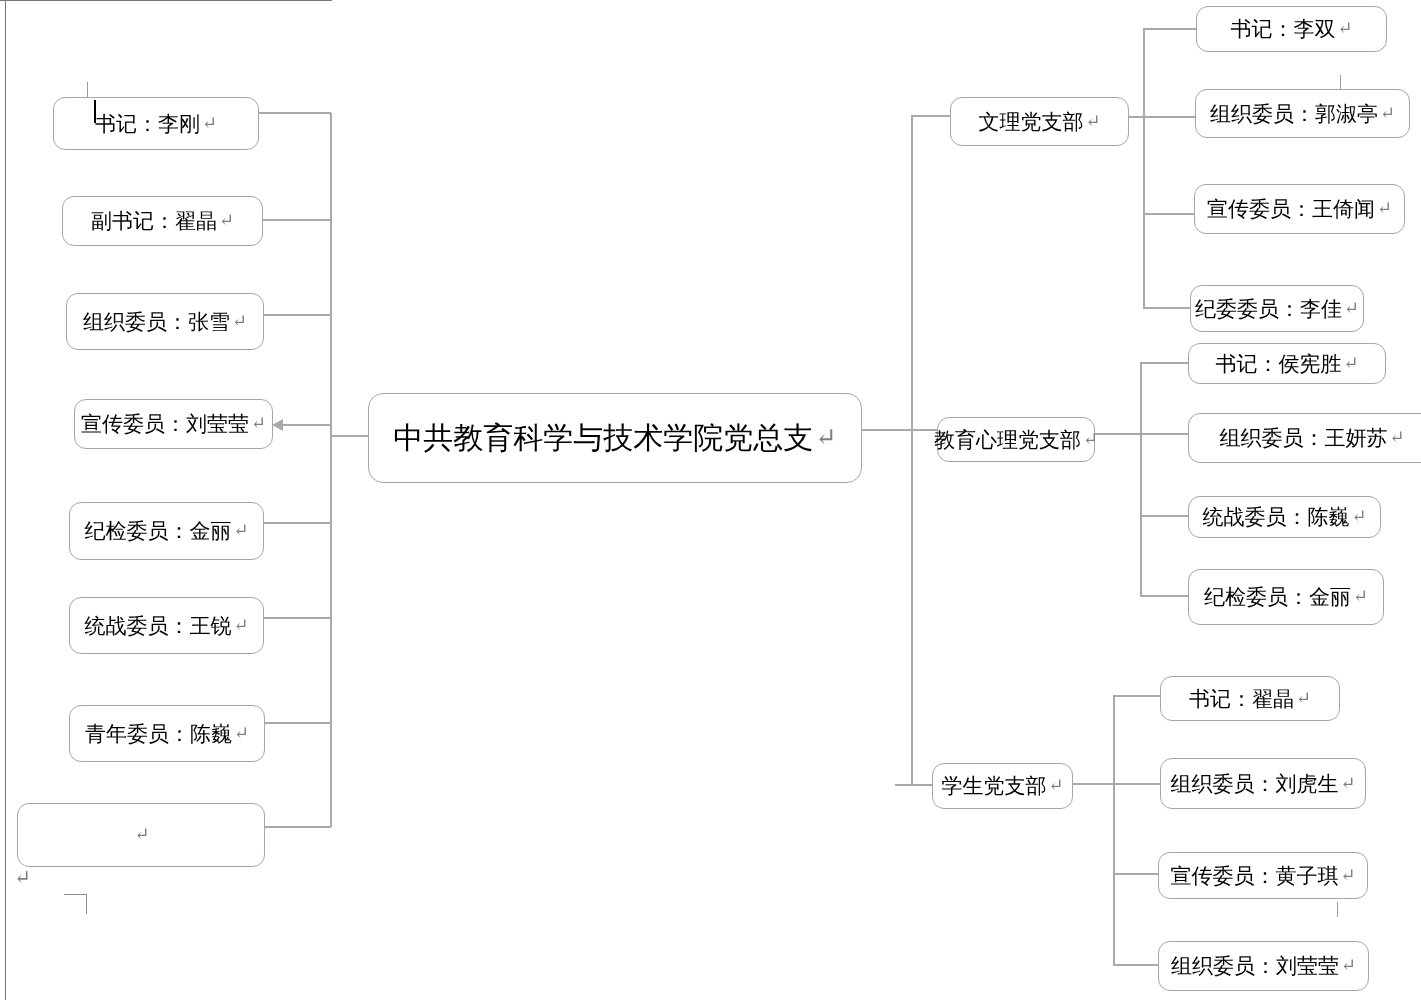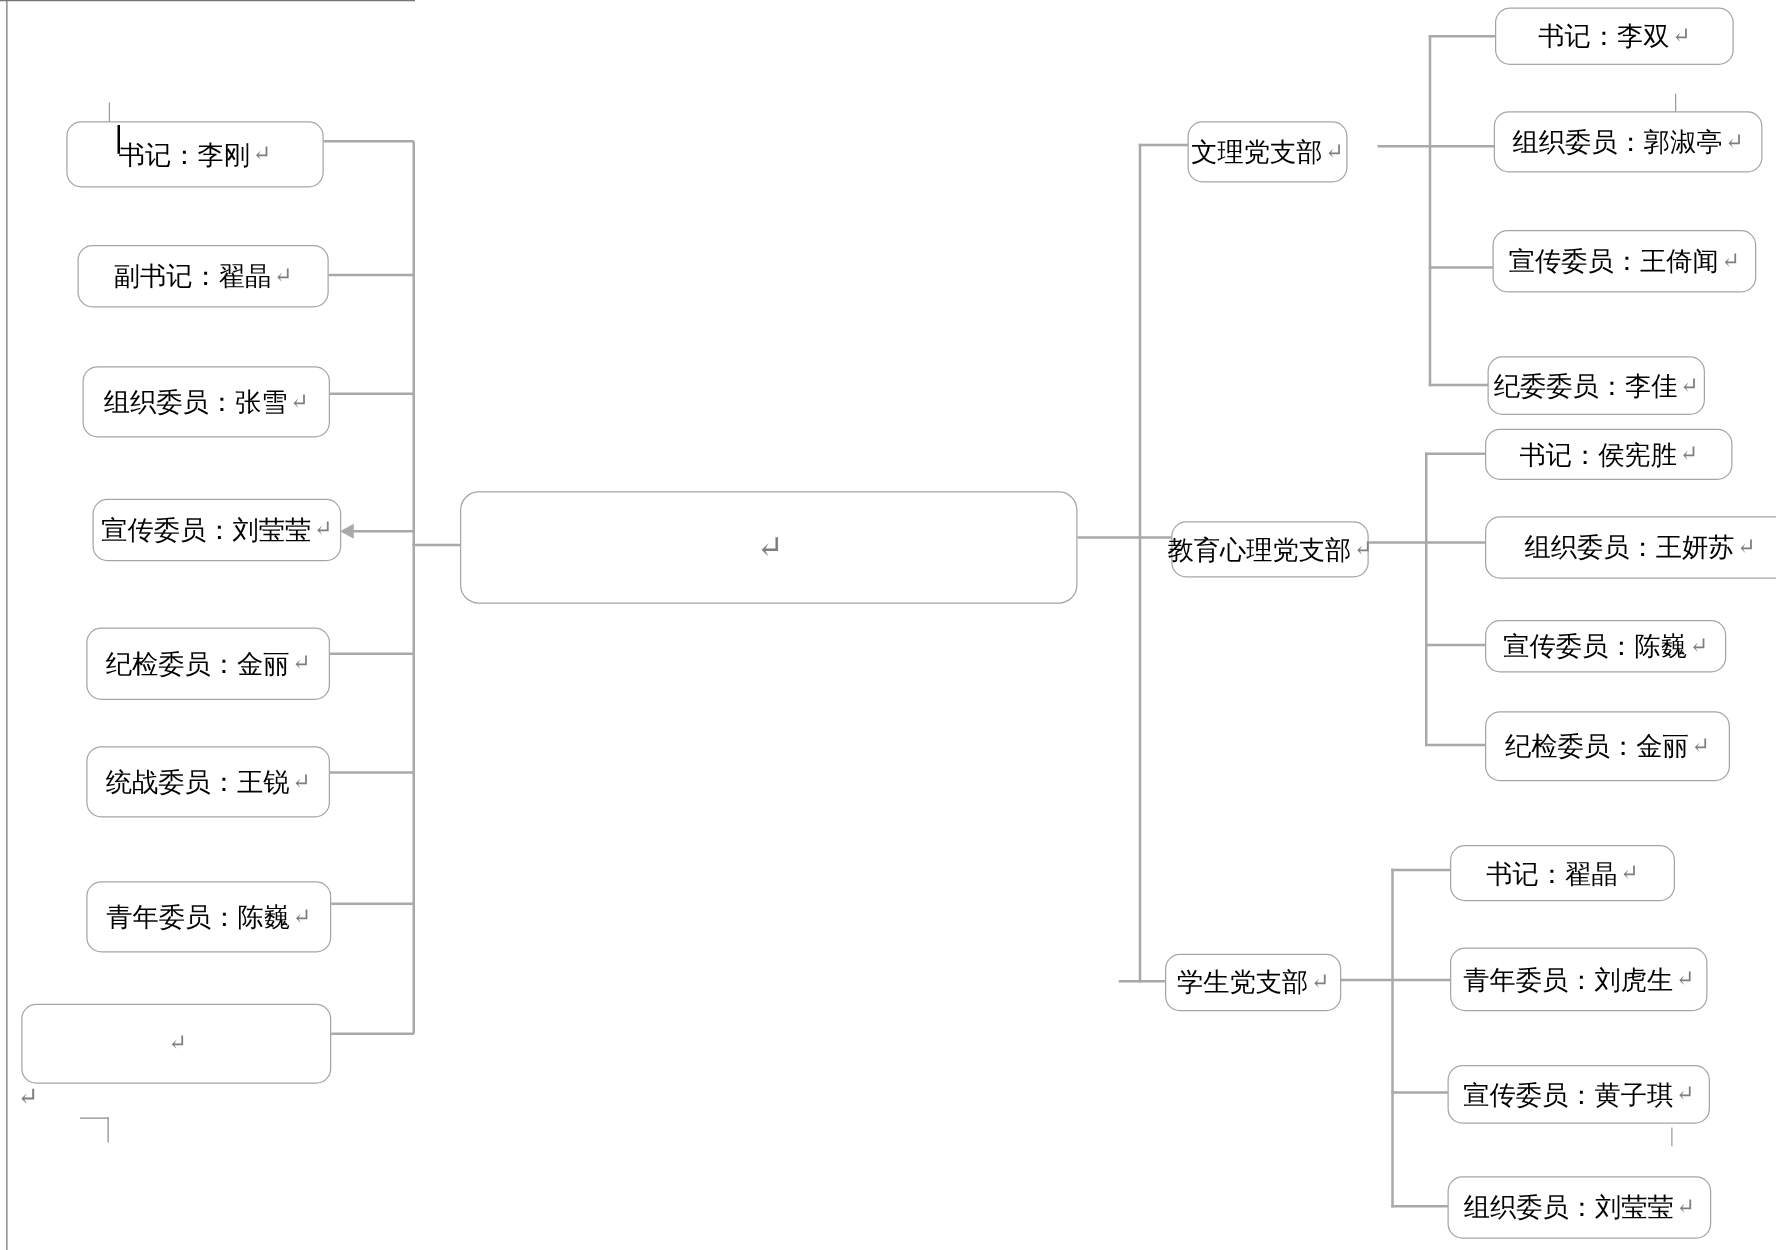--- a/index.html
+++ b/index.html
@@ -86,20 +86,21 @@
   <div class="hl" style="left:1140px;top:515px;width:49px"></div>
   <div class="hl" style="left:1140px;top:595px;width:49px"></div>
 
   <div class="vl" style="left:1113px;top:695px;height:271px"></div>
   <div class="hl" style="left:1113px;top:695px;width:48px"></div>
   <div class="hl" style="left:1072px;top:783px;width:89px"></div>
   <div class="hl" style="left:1113px;top:873px;width:46px"></div>
   <div class="hl" style="left:1113px;top:964px;width:46px"></div>
 
   <div class="box root" style="left:368px;top:393px;width:494px;height:90px">
+    <span class="t">中共教育科学与技术学院党总支</span>
       <span class="cr">↵</span>
   </div>
 
   <div class="box" style="left:53px;top:97px;width:206px;height:53px">
     <span class="t">书记：李刚</span>
       <span class="cr">↵</span>
   </div>
   <div class="box" style="left:62px;top:196px;width:201px;height:50px">
     <span class="t">副书记：翟晶</span>
       <span class="cr">↵</span>
@@ -121,21 +122,21 @@
       <span class="cr">↵</span>
   </div>
   <div class="box" style="left:69px;top:705px;width:196px;height:57px">
     <span class="t">青年委员：陈巍</span>
       <span class="cr">↵</span>
   </div>
   <div class="box" style="left:17px;top:803px;width:248px;height:64px">
       <span class="cr">↵</span>
   </div>
 
-  <div class="box" style="left:950px;top:97px;width:128px;height:49px">
+  <div class="box" style="left:950px;top:97px;width:179px;height:49px">
     <span class="t">文理党支部</span>
       <span class="cr">↵</span>
   </div>
   <div class="box" style="left:937px;top:417px;width:158px;height:45px">
     <span class="t">教育心理党支部</span>
       <span class="cr">↵</span>
   </div>
   <div class="box" style="left:932px;top:763px;width:141px;height:46px">
     <span class="t">学生党支部</span>
       <span class="cr">↵</span>
@@ -160,34 +161,34 @@
 
   <div class="box" style="left:1188px;top:343px;width:198px;height:41px">
     <span class="t">书记：侯宪胜</span>
       <span class="cr">↵</span>
   </div>
   <div class="box" style="left:1188px;top:413px;width:248px;height:50px">
     <span class="t">组织委员：王妍苏</span>
       <span class="cr">↵</span>
   </div>
   <div class="box" style="left:1188px;top:496px;width:193px;height:42px">
-    <span class="t">宣传委员：陈巍</span>
+    <span class="t">统战委员：陈巍</span>
       <span class="cr">↵</span>
   </div>
   <div class="box" style="left:1188px;top:569px;width:196px;height:56px">
     <span class="t">纪检委员：金丽</span>
       <span class="cr">↵</span>
   </div>
 
   <div class="box" style="left:1160px;top:676px;width:180px;height:45px">
     <span class="t">书记：翟晶</span>
       <span class="cr">↵</span>
   </div>
   <div class="box" style="left:1160px;top:758px;width:206px;height:51px">
-    <span class="t">青年委员：刘虎生</span>
+    <span class="t">组织委员：刘虎生</span>
       <span class="cr">↵</span>
   </div>
   <div class="box" style="left:1158px;top:852px;width:210px;height:47px">
     <span class="t">宣传委员：黄子琪</span>
       <span class="cr">↵</span>
   </div>
   <div class="box" style="left:1158px;top:941px;width:211px;height:50px">
     <span class="t">组织委员：刘莹莹</span>
       <span class="cr">↵</span>
   </div>

